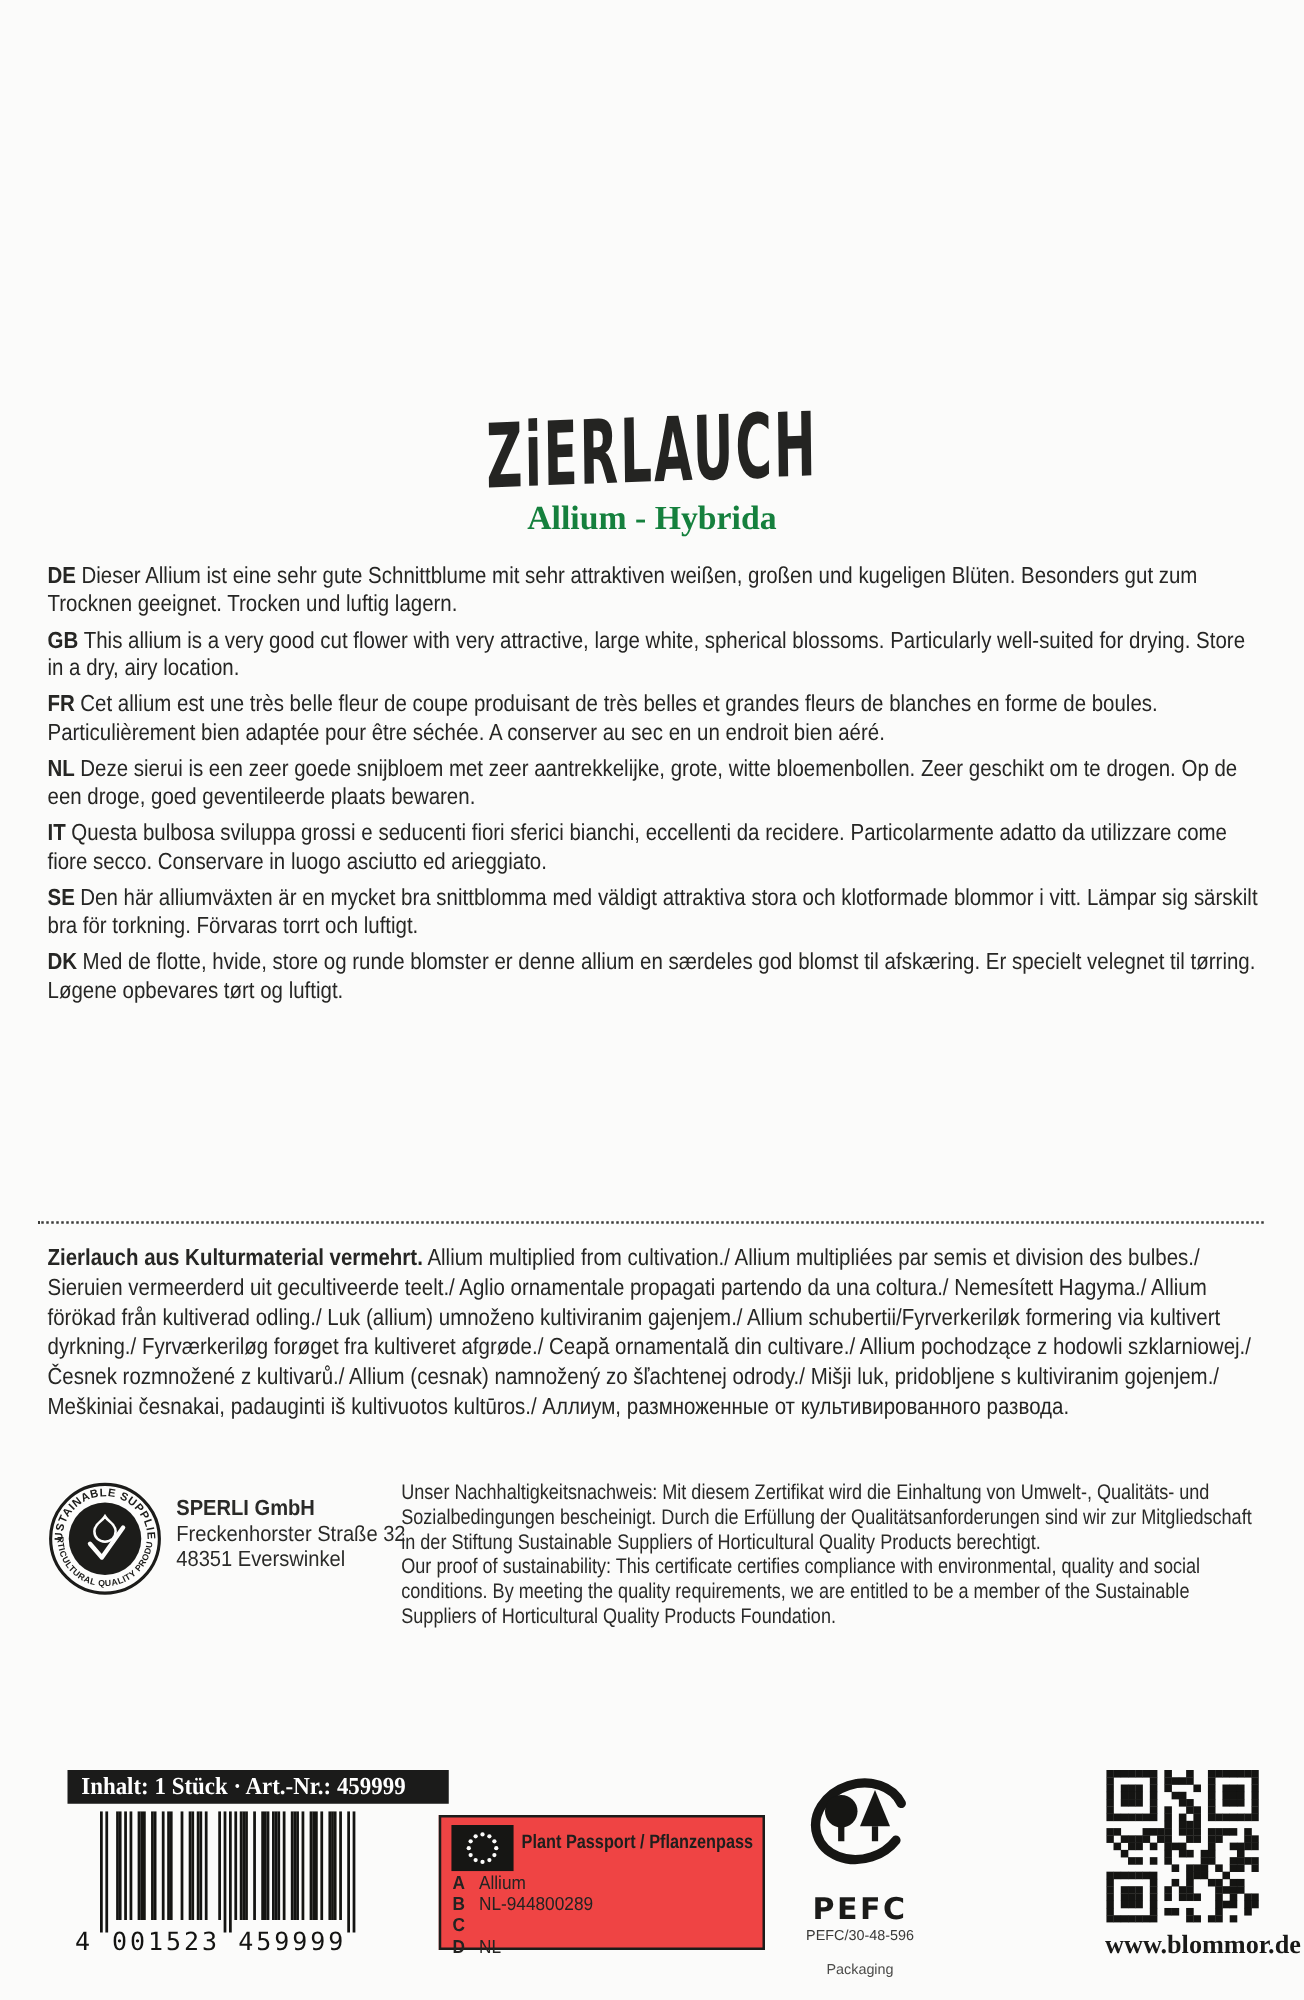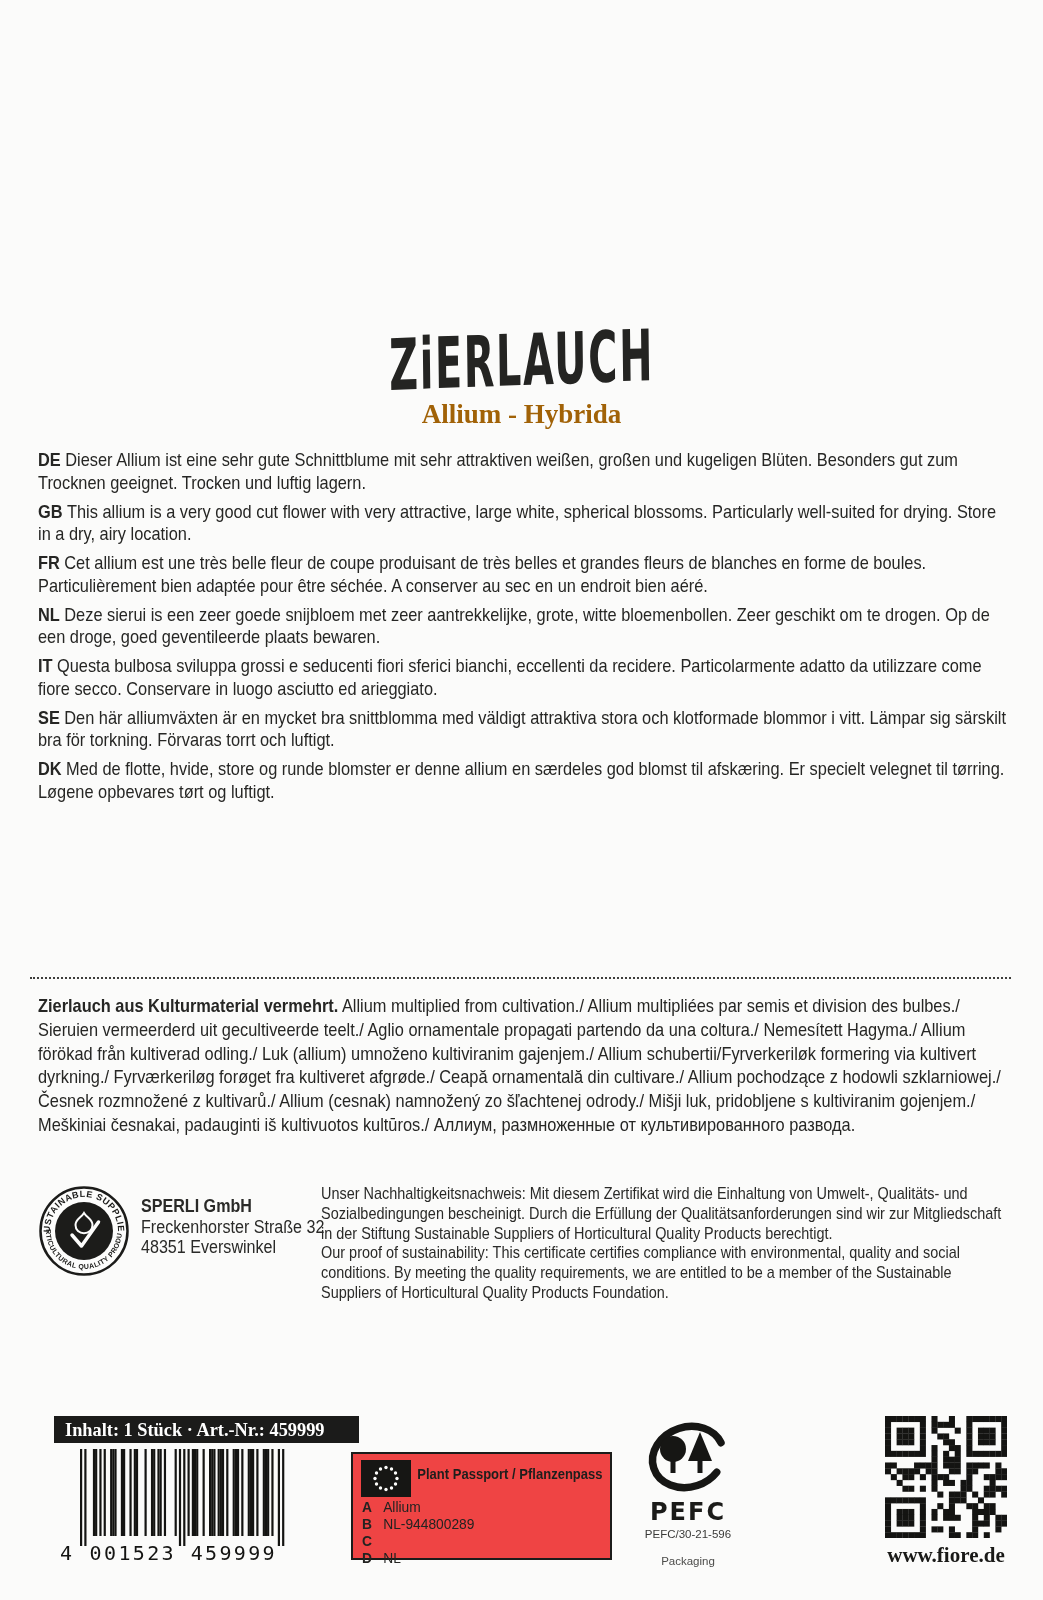--- a/index.html
+++ b/index.html
@@ -12,21 +12,21 @@
   
   .title-wrap { position:absolute; top:327px; left:0; width:1043px; text-align:center; }
   .title-text {
     display:inline-block; font-family:"DejaVu Sans", sans-serif; font-weight:bold;
     font-size:71px; line-height:68px; letter-spacing:3px; color:#242422;
     transform:scaleX(0.56) rotate(-1.2deg); transform-origin:center;
     white-space:nowrap;
   }
   .subtitle {
     position:absolute; top:399px; left:0; width:1043px; text-align:center;
-    font-family:"Liberation Serif", serif; font-weight:bold; font-size:27px; color:#a16207;
+    font-family:"Liberation Serif", serif; font-weight:bold; font-size:27px; color:#15803d;
   }
   
   .descriptions {
     position:absolute; left:38px; top:449px; width:1100px;
     transform:scaleX(0.885); transform-origin:0 0;
     font-size:18.5px; line-height:22.5px; color:#262624;
   }
   .desc { margin:0 0 6.5px 0; }
   .desc b { margin-right:5px; }
   
@@ -69,21 +69,21 @@
     position:absolute; right:7px; top:11px; font-weight:bold; font-size:15.5px;
     white-space:nowrap; transform:scaleX(0.84); transform-origin:100% 50%; color:#1e1e1c;
   }
   .pp-row { position:absolute; left:9px; font-size:15px; line-height:15px; white-space:nowrap;
             transform:scaleX(0.92); transform-origin:0 0; color:#232321; }
   .pp-row b { display:inline-block; width:23px; }
   .pp-a { top:45px; } .pp-b { top:62px; } .pp-c { top:79px; } .pp-d { top:96px; }
   .pefc-block { position:absolute; left:627px; top:1419px; width:122px; text-align:center; }
   .pefc-logo { display:block; margin:0 auto; }
   .pefc-name { font-family:"DejaVu Sans", sans-serif; font-weight:bold; font-size:24px;
-               letter-spacing:2px; line-height:1; margin-top:1px; color:#1b1b19; }
+               letter-spacing:2px; line-height:1; margin-top:16px; color:#1b1b19; }
   .pefc-cert { font-size:11.5px; margin-top:4px; color:#3a3a38; }
   .pefc-pkg  { font-size:11.5px; margin-top:15px; color:#4c4c4a; }
   .qrblock { position:absolute; left:884px; top:1416px; width:124px; text-align:center; }
   .qr { display:block; margin:0 auto; }
   .site { margin-top:5px; font-family:"Liberation Serif", serif; font-weight:bold;
           font-size:21px; white-space:nowrap; color:#191917; }
 </style>
 </head>
 <body>
 
@@ -224,21 +224,21 @@
 
   <div class="pefc-block">
     <svg class="pefc-logo" width="88" height="80" viewBox="0 0 88 80">
       <ellipse cx="44" cy="38" rx="36" ry="30" fill="none" stroke="#161614" stroke-width="7.5" stroke-dasharray="176 34" stroke-dashoffset="-28" stroke-linecap="round" transform="rotate(-18 44 38)"></ellipse>
       <circle cx="29" cy="30" r="13" fill="#161614"></circle>
       <rect x="26.5" y="40" width="5" height="14" fill="#161614"></rect>
       <polygon points="56,13 68,42 44,42" fill="#161614"></polygon>
       <rect x="53.5" y="42" width="5" height="12" fill="#161614"></rect>
     </svg>
     <div class="pefc-name">PEFC</div>
-    <div class="pefc-cert">PEFC/30-21-596</div>
+    <div class="pefc-cert">PEFC/30-48-596</div>
     <div class="pefc-pkg">Packaging</div>
   </div>
 
   <div class="qrblock">
     <svg id="qr" class="qr" width="122" height="122" viewBox="0 0 122 122">
         <rect x="0" y="0" width="6.059523809523809" height="6.059523809523809" fill="#141412"></rect>
         <rect x="5.809523809523809" y="0" width="6.059523809523809" height="6.059523809523809" fill="#141412"></rect>
         <rect x="11.619047619047619" y="0" width="6.059523809523809" height="6.059523809523809" fill="#141412"></rect>
         <rect x="17.428571428571427" y="0" width="6.059523809523809" height="6.059523809523809" fill="#141412"></rect>
         <rect x="23.238095238095237" y="0" width="6.059523809523809" height="6.059523809523809" fill="#141412"></rect>
@@ -456,16 +456,16 @@
         <rect x="17.428571428571427" y="116.19047619047619" width="6.059523809523809" height="6.059523809523809" fill="#141412"></rect>
         <rect x="23.238095238095237" y="116.19047619047619" width="6.059523809523809" height="6.059523809523809" fill="#141412"></rect>
         <rect x="29.047619047619047" y="116.19047619047619" width="6.059523809523809" height="6.059523809523809" fill="#141412"></rect>
         <rect x="34.857142857142854" y="116.19047619047619" width="6.059523809523809" height="6.059523809523809" fill="#141412"></rect>
         <rect x="63.904761904761905" y="116.19047619047619" width="6.059523809523809" height="6.059523809523809" fill="#141412"></rect>
         <rect x="69.71428571428571" y="116.19047619047619" width="6.059523809523809" height="6.059523809523809" fill="#141412"></rect>
         <rect x="81.33333333333333" y="116.19047619047619" width="6.059523809523809" height="6.059523809523809" fill="#141412"></rect>
         <rect x="87.14285714285714" y="116.19047619047619" width="6.059523809523809" height="6.059523809523809" fill="#141412"></rect>
         <rect x="98.76190476190476" y="116.19047619047619" width="6.059523809523809" height="6.059523809523809" fill="#141412"></rect>
       </svg>
-    <div class="site">www.fiore.de</div>
+    <div class="site">www.blommor.de</div>
   </div>
 
 </div>
 
 </body></html>

